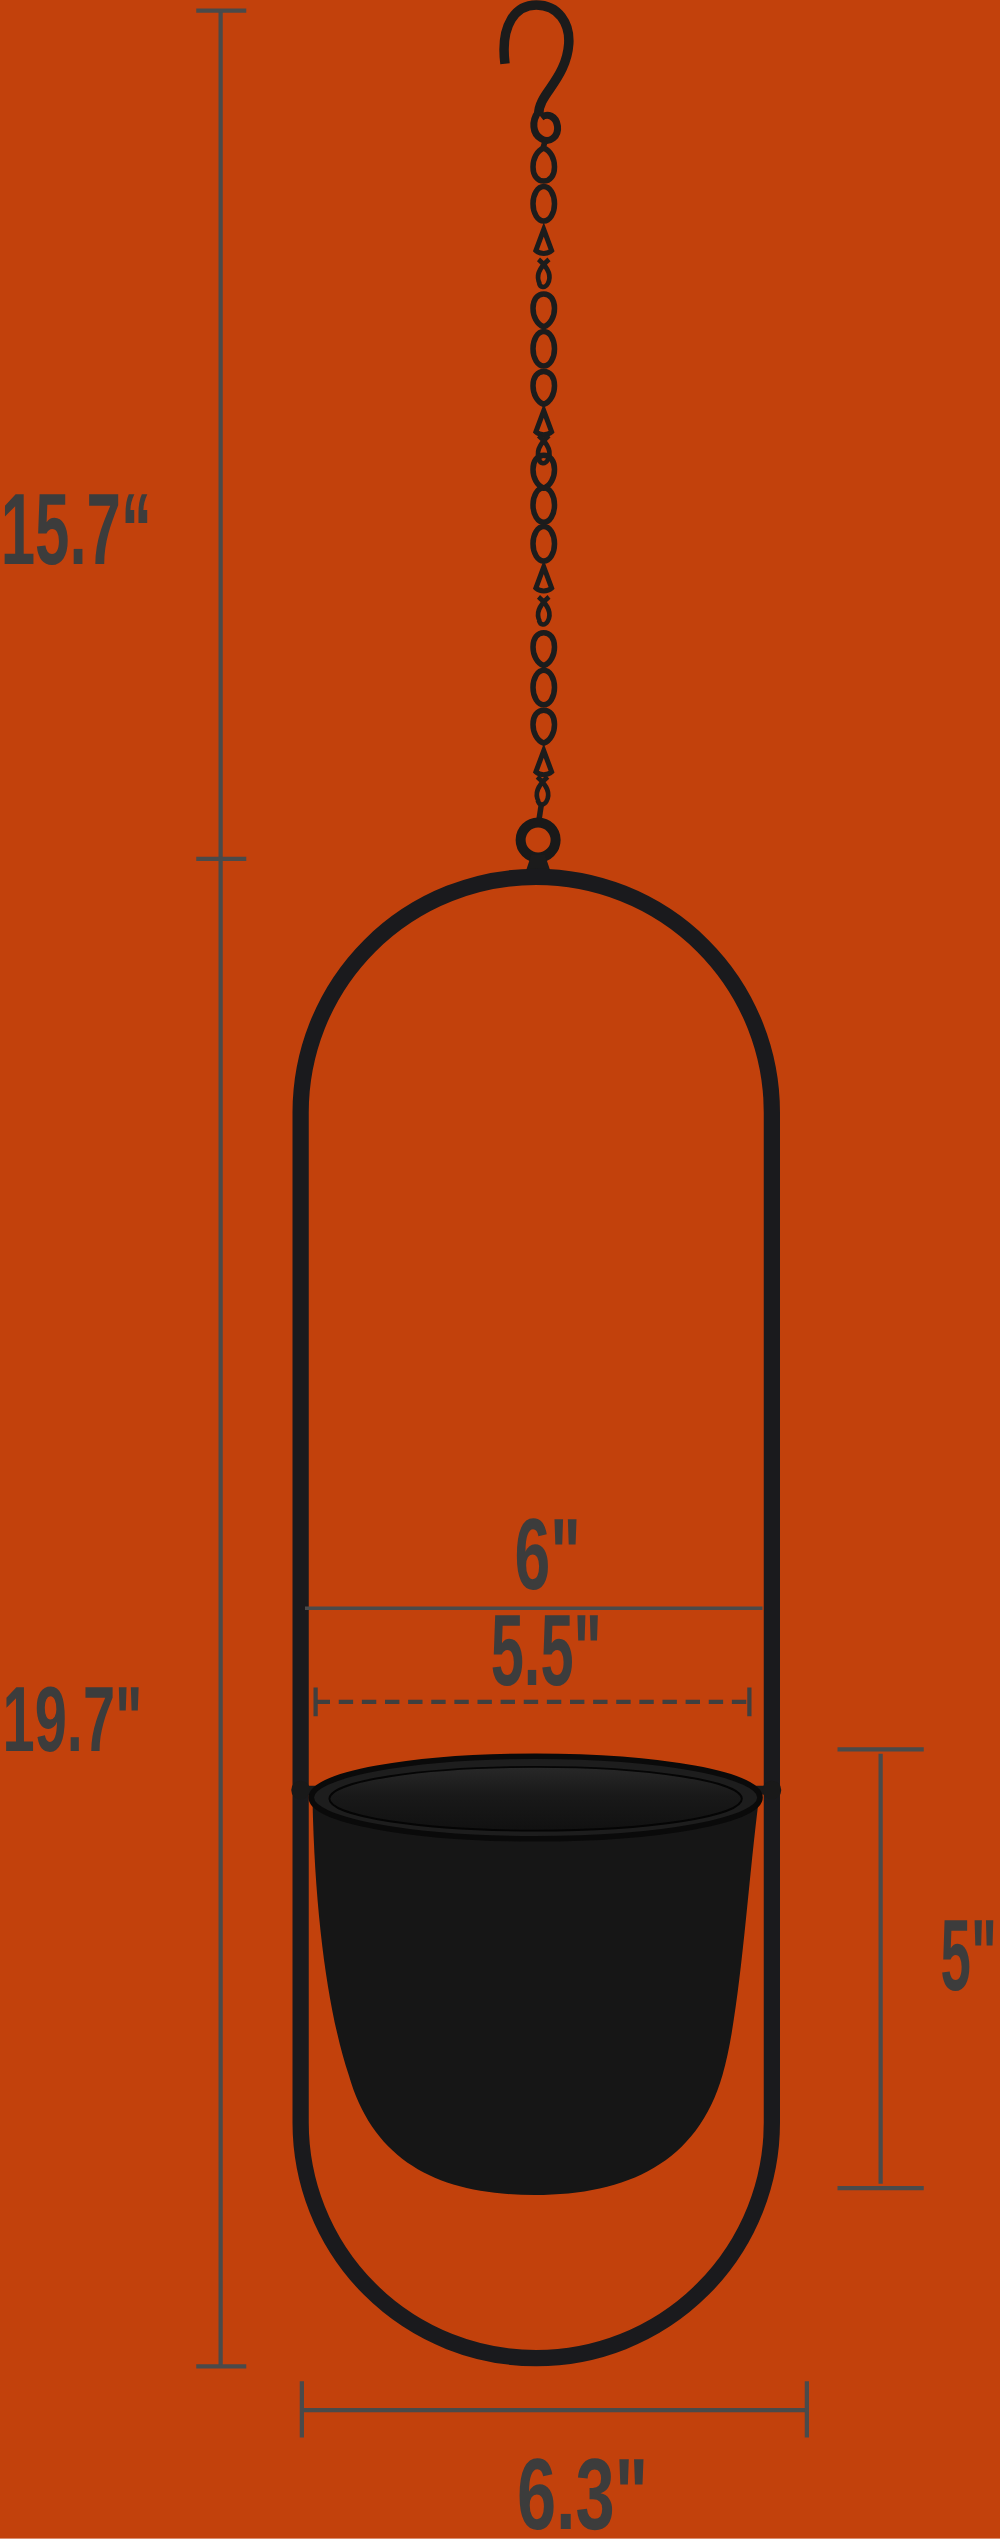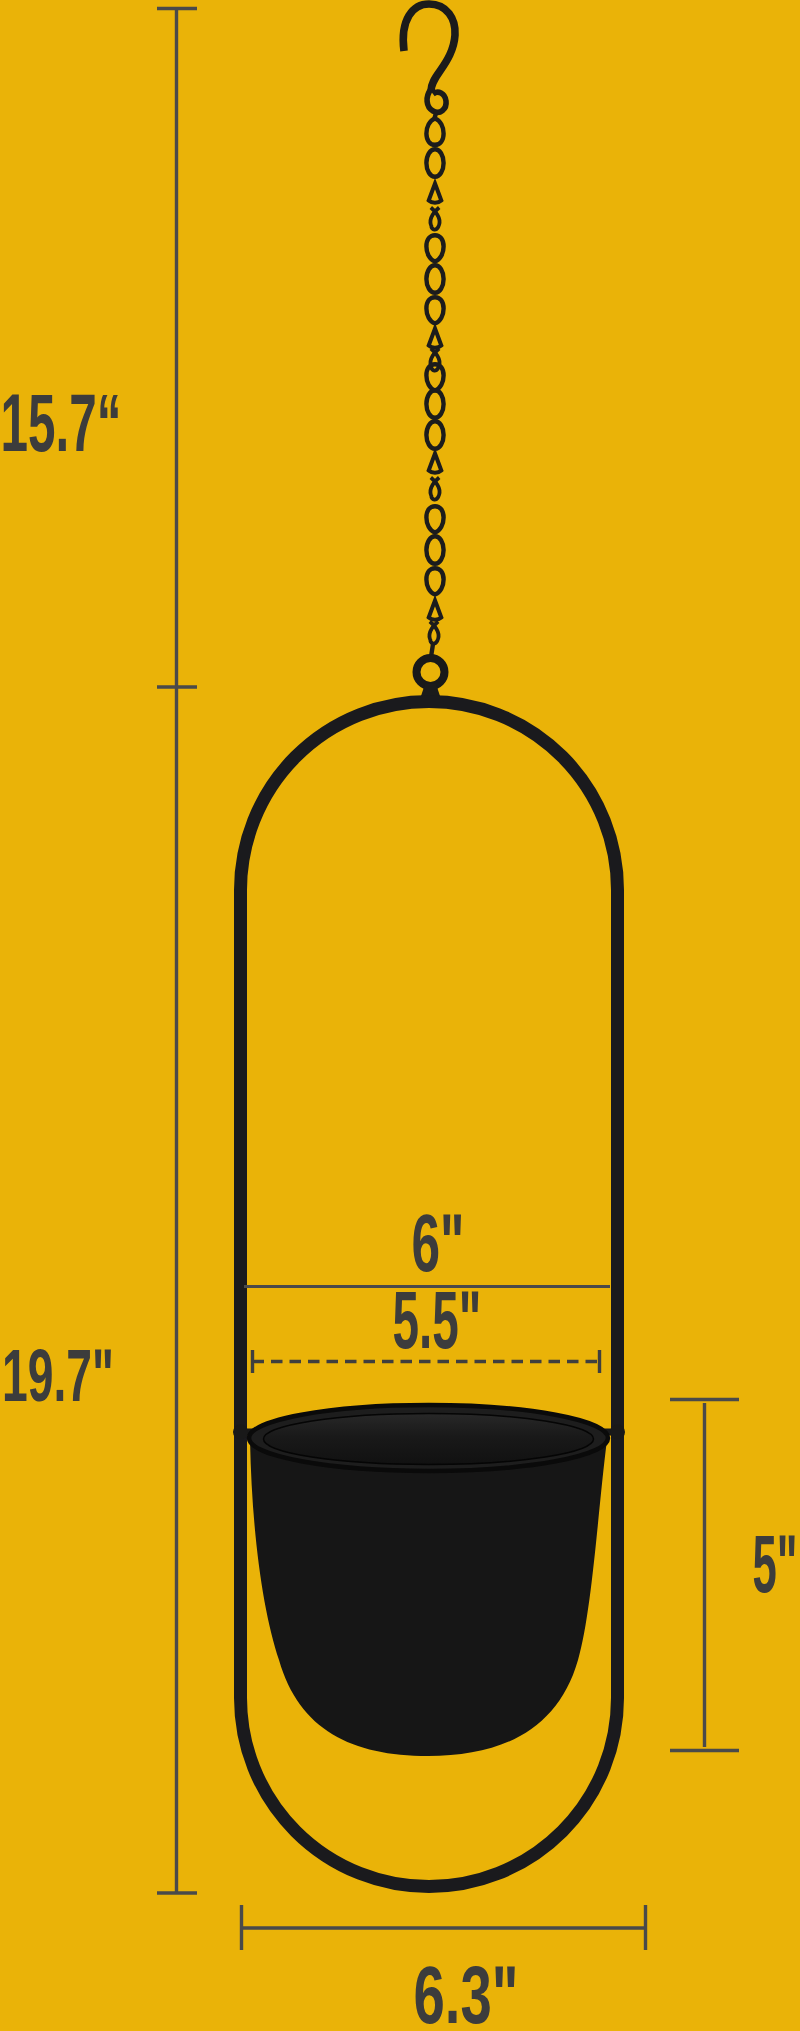--- a/index.html
+++ b/index.html
@@ -1,16 +1,16 @@
 <!DOCTYPE html>
 <html><head>
 <meta charset="utf-8">
 <style>
   html,body{margin:0;padding:0;background:#ffffff;}
-  .wrap{width:800px;height:2031px;position:relative;background:#eab308;}
+  .wrap{width:800px;height:2031px;position:relative;background:#c2410c;}
   svg{display:block;}
   text{font-family:"Liberation Sans",sans-serif;font-weight:bold;fill:#3c3c3c;}
 </style>
 </head>
 <body>
 <div class="wrap">
 <svg width="800" height="2031" viewBox="0 0 800 2031">
   <defs>
     <path id="egg" d="M 0 -13.5 C 5.5 -11.5 8.6 -5 8.6 1.5 C 8.6 8.5 5 12.8 0 12.8 C -5 12.8 -8.6 8.5 -8.6 1.5 C -8.6 -5 -5.5 -11.5 0 -13.5 Z" fill="none" stroke="#1c1c1c" stroke-width="4.4"></path>
     <ellipse id="lnk" rx="8.6" ry="13.8" fill="none" stroke="#1c1c1c" stroke-width="4.4"></ellipse>

